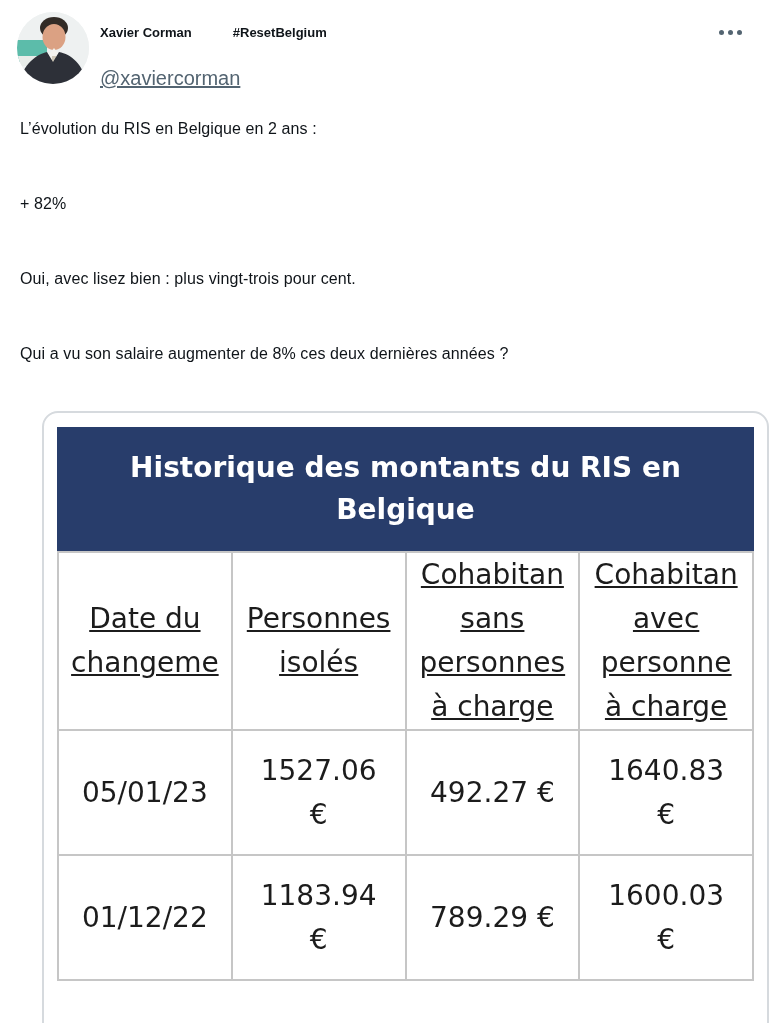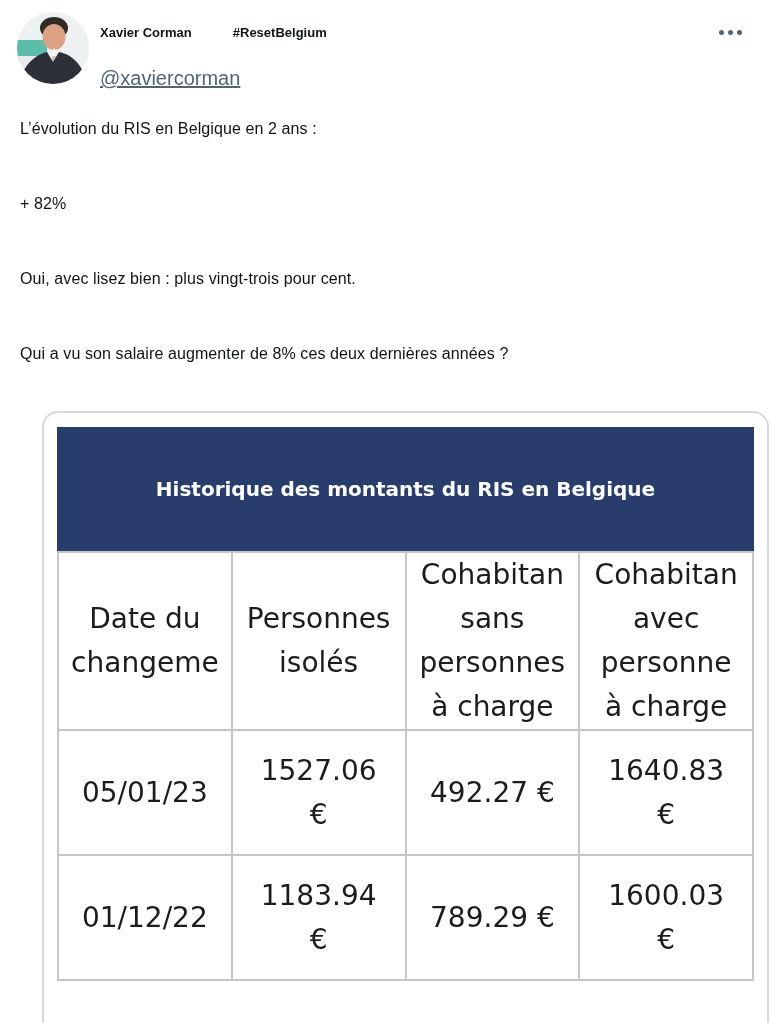--- a/index.html
+++ b/index.html
@@ -37,33 +37,33 @@
 
   
   .table-card {
     margin:6px 0 0 22px; width:727px; height:700px;
     border:2px solid #d6dade; border-radius:16px;
     padding:14px 13px 0 13px; background:#ffffff; cursor:pointer;
   }
   .card-title {
     background:#283d6b; color:#ffffff; height:124px;
     display:flex; align-items:center; justify-content:center; text-align:center;
-    font-family:"DejaVu Sans", sans-serif; font-weight:bold; font-size:20px;
+    font-family:"DejaVu Sans", sans-serif; font-weight:bold; font-size:28px;
     line-height:42px; padding:0 42px;
   }
   table.ris {
     width:100%; border-collapse:collapse; table-layout:fixed;
     font-family:"DejaVu Sans", sans-serif; color:#1c1c1c;
   }
   table.ris th, table.ris td {
     border:2px solid #c6c6c6; text-align:center; vertical-align:middle;
     font-size:28px; font-weight:normal; line-height:44px;
     white-space:pre-line; overflow:hidden; padding:0 2px;
   }
-  table.ris th { height:162px; }
+  table.ris th { height:162px;text-decoration:underline; }
   table.ris td { height:125px; }
 </style>
 </head>
 <body>
 
 <div class="tweet-header">
   <div class="avatar">
     <svg viewBox="0 0 72 72">
       <rect x="0" y="0" width="72" height="72" fill="#eef1f1"></rect>
       <rect x="-4" y="28" width="34" height="22" rx="4" fill="#5cbcaa"></rect>

